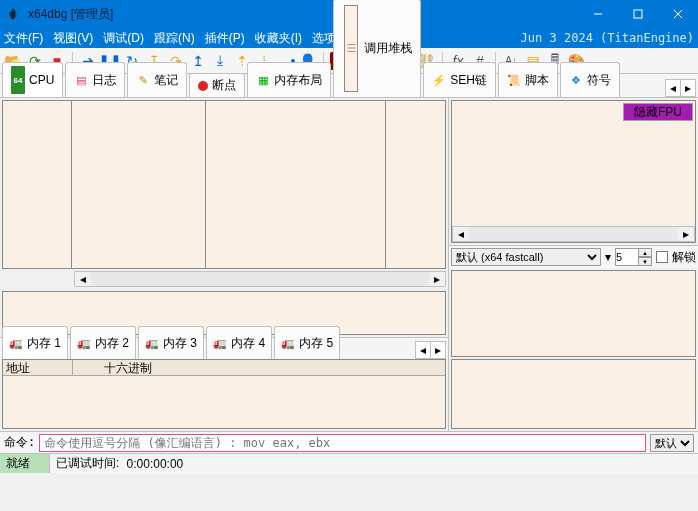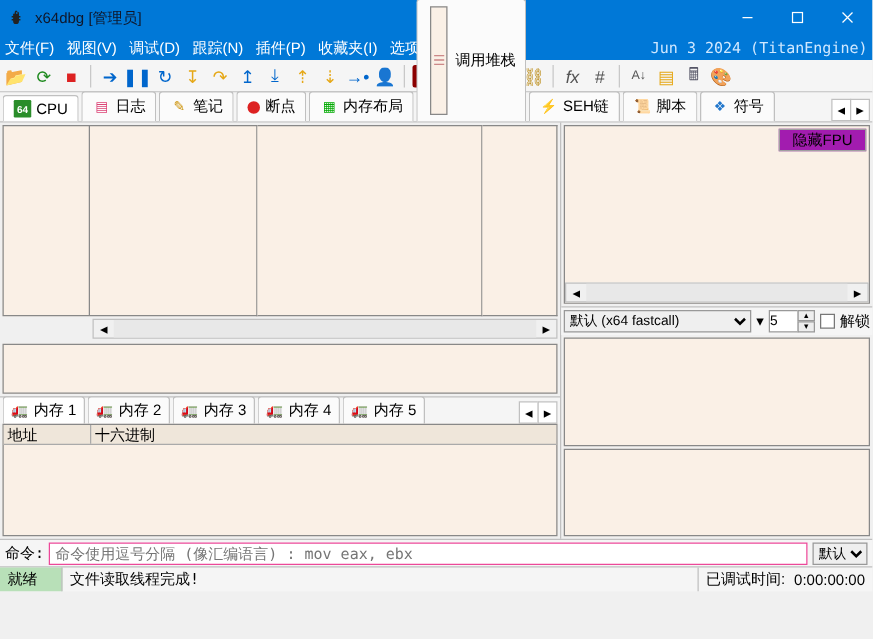--- a/index.html
+++ b/index.html
@@ -18,21 +18,21 @@
 
 .toolbar { height: 26px; background: #f5f5f5; border-bottom: 1px solid #c0c0c0; display:flex; align-items:center; padding: 0 4px; gap:4px; }
 .tb-btn { width: 18px; height: 18px; display:flex; align-items:center; justify-content:center; font-size:14px; color:#444; cursor:pointer; border-radius:2px; }
 .tb-sep { width:1px; height:18px; background:#c8c8c8; margin:0 2px; }
 
 .tabbar { height: 24px; background: #f5f5f5; border-bottom:1px solid #c0c0c0; display:flex; align-items:flex-end; padding:0 2px; }
 .tab { padding: 3px 8px; border:1px solid #c0c0c0; border-bottom:none; background:#fbfbfb; display:flex; align-items:center; gap:4px; margin-right:2px; border-radius:3px 3px 0 0; cursor:pointer; font-family: "SimSun", monospace; }
 .tab.active{ background:#fff; }
 .tabbar .r-arrows { margin-left:auto; display:flex; }
 .r-arr { width:16px; height:18px; border:1px solid #c0c0c0; background:#fff; display:flex; align-items:center; justify-content:center; cursor:pointer; margin-left:-1px; }
-.ico { width:14px; height:14px; display:inline-flex; align-items:center; justify-content:center; font-size:11px; }
+.ico { width:14px; height:28px; display:inline-flex; align-items:center; justify-content:center; font-size:11px; }
 .ico.cpu { background:#2a8d2a; color:#fff; font-size:8px; font-weight:bold; border-radius:1px; }
 .ico.log { color:#d47; }
 .ico.note { color:#cb8f00; }
 .ico.bp { width:10px; height:10px; background:#d22; border-radius:50%; }
 .ico.mem { color:#0a0; }
 .ico.stack { color:#c88; }
 .ico.seh { color:#e08; }
 .ico.script { color:#b56; }
 .ico.sym { color:#27c; }
 
@@ -51,24 +51,24 @@
 .hscroll .htrack { flex:1; height:14px; background:#e8e8e8; }
 .da-hscroll-host { padding:0 2px 2px 74px; }
 
 .infobar { height: 50px; margin:2px; border:1px solid #888; background:#faf0e6; }
 
 .memtabs { height:22px; display:flex; align-items:flex-end; padding:0 2px; background:#f5f5f5; border-top:1px solid #c0c0c0; }
 .memtab { padding:2px 6px; border:1px solid #c0c0c0; border-bottom:none; background:#fbfbfb; margin-right:2px; border-radius:3px 3px 0 0; display:flex; gap:4px; align-items:center; cursor:pointer; font-family:"SimSun",monospace; }
 .memtab.active{ background:#fff; }
 .memtabs .r-arrows { margin-left:auto; display:flex; }
 
-.dump { height:90px; margin:0 2px 2px 2px; border:1px solid #888; background:#faf0e6; }
+.dump { height:70px; margin:0 2px 2px 2px; border:1px solid #888; background:#faf0e6; }
 .dump-head { height:16px; border-bottom:1px solid #aaa; display:flex; background:#efe6da; }
 .dump-h1 { width:70px; border-right:1px solid #aaa; padding-left:3px; font-family:"SimSun",monospace; }
-.dump-h2 { flex:1; padding-left:3px; font-family:Liberation Sans, sans-serif; }
+.dump-h2 { flex:1; padding-left:3px; font-family:Liberation Sans, sans-serif;margin-left:28px; }
 
 .reg-area { flex:1; margin:2px; border:1px solid #888; background:#faf0e6; position:relative; display:flex; flex-direction:column; }
 .hidefpu { align-self:flex-end; margin:2px; padding:0 10px; height:18px; border:1px solid #a0a0a0; background:#a21caf; cursor:pointer; font-family:"SimSun",monospace; display:flex; align-items:center; }
 .reg-bottom { display:flex; align-items:center; gap:4px; padding:2px; border-top:1px solid #c0c0c0; background:#f5f5f5; }
 .reg-bottom select, .reg-bottom input { font-size:11px; height:18px; border:1px solid #999; }
 .reg-bottom .spin { width:24px; }
 
 .stack { height: 87px; margin:2px; border:1px solid #888; background:#faf0e6; }
 
 .cmdline { height:22px; border-top:1px solid #c0c0c0; background:#f5f5f5; display:flex; align-items:center; padding:0 4px; gap:4px; }
@@ -288,15 +288,14 @@
 </div>
 
 <div class="cmdline">
   <span class="cmd-lbl">命令:</span>
   <input placeholder="命令使用逗号分隔 (像汇编语言) : mov eax, ebx" style="">
   <select><option>默认</option></select>
 </div>
 
 <div class="statusbar">
   <div class="sc ready">就绪</div>
-  <div class="sc msg">文件读取线程完成!</div>
   <div class="sc time"><span>已调试时间:</span>&nbsp;<span>0:00:00:00</span></div>
 </div>
 
 </body></html>

